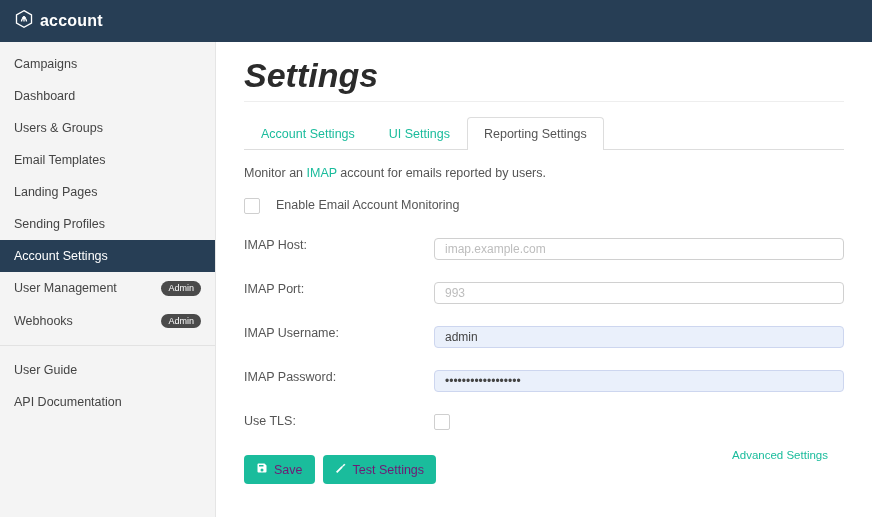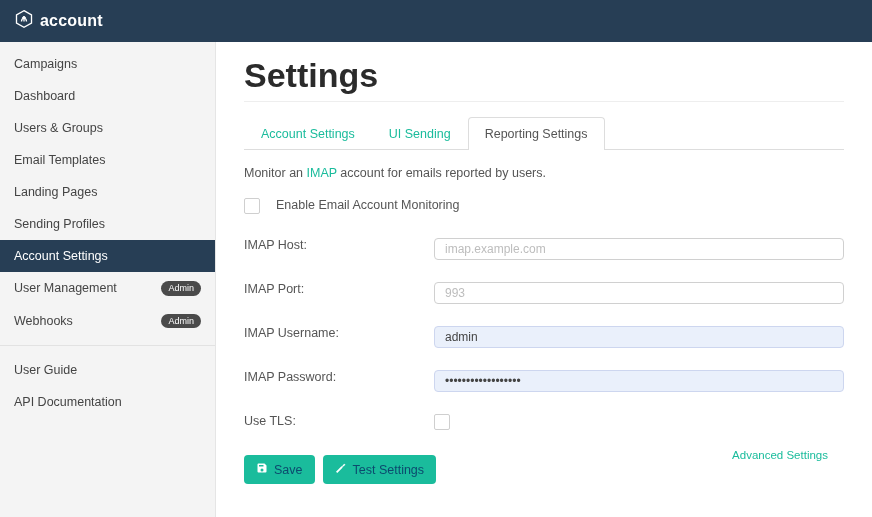--- a/index.html
+++ b/index.html
@@ -11,21 +11,21 @@
 
   .shell { display: flex; min-height: calc(517px - 42px); }
 
   .sidebar { width: 216px; background: #f4f4f4; border-right: 1px solid #e5e5e5; padding-top: 6px; }
   .nav-item { display: flex; align-items: center; justify-content: space-between; padding: 9px 14px; color: #444; cursor: pointer; font-size: 12.5px; }
   .nav-item.active { background: #273e55; color: #fff; }
   .nav-sep { height: 1px; background: #e2e2e2; margin: 8px 0; }
   .badge { background: #4a4a4a; color: #fff; font-size: 9px; padding: 1px 7px; border-radius: 8px; line-height: 1.4; }
 
   .main { flex: 1; padding: 14px 28px 24px 28px; position: relative; }
-  h1.page-title { font-size: 34px; font-weight: 700; color: #2b2b2b; margin-bottom: 6px; }
+  h1.page-title { font-size: 34px; font-weight: 700; color: #2b2b2b; margin-bottom: 6px; font-style: italic; }
   .rule { height: 1px; background: #eee; margin: 6px 0 14px; }
 
   .tabs { display: flex; border-bottom: 1px solid #ddd; margin-bottom: 16px; }
   .tab { padding: 9px 16px; font-size: 12.5px; color: #1abc9c; cursor: pointer; border: 1px solid transparent; border-bottom: none; position: relative; top: 1px; }
   .tab.active { color: #555; background: #fff; border-color: #ddd; border-radius: 4px 4px 0 0; }
 
   .desc { color: #555; font-size: 12.5px; margin-bottom: 18px; }
   .desc a { color: #1abc9c; text-decoration: none; }
 
   .check-row { display: flex; align-items: flex-start; gap: 16px; margin-bottom: 24px; }
@@ -35,21 +35,21 @@
   .form-row { display: flex; align-items: flex-start; margin-bottom: 22px; }
   .form-label { width: 190px; font-size: 12.5px; color: #555; }
   .form-control { flex: 1; max-width: 440px; }
   .form-control input { width: 100%; height: 22px; border: 1px solid #d0d0d0; border-radius: 4px; padding: 4px 10px; font-size: 12px; color: #555; background: #fff; }
   .form-control input::placeholder { color: #bdbdbd; }
   .form-control input.autofill { background: #eaf0fb; border-color: #cdd6ef; color: #444; }
 
   .adv-link { position: absolute; right: 44px; color: #1abc9c; font-size: 11.5px; text-decoration: none; margin-top: -6px; }
 
   .btn-row { display: flex; gap: 8px; margin-top: 2px; }
-  .btn { display: inline-flex; align-items: center; gap: 6px; background: #1abc9c; color: #0c4a6e; border: none; border-radius: 4px; padding: 7px 12px; font-size: 12.5px; cursor: pointer; }
+  .btn { display: inline-flex; align-items: center; gap: 6px; background: #1abc9c; color: #701a75; border: none; border-radius: 4px; padding: 7px 12px; font-size: 12.5px; cursor: pointer; }
   .btn svg { width: 12px; height: 12px; fill: #fff; }
 </style>
 </head>
 <body>
 
 <div class="topbar">
   <div class="brand">
     <span>
       <svg viewBox="0 0 24 24">
           <polygon points="12,2 21,7 21,17 12,22 3,17 3,7" fill="none" stroke="#fff" stroke-width="1.6"></polygon>
@@ -101,21 +101,21 @@
         <span>API Documentation</span>
       </div>
   </div>
 
   <div class="main">
     <h1 class="page-title">Settings</h1>
     <div class="rule"></div>
 
     <div class="tabs">
       <div class="tab"><span>Account Settings</span></div>
-      <div class="tab"><span>UI Sending</span></div>
+      <div class="tab"><span>UI Settings</span></div>
       <div class="tab active"><span>Reporting Settings</span></div>
     </div>
 
     <p class="desc">
       <span>Monitor an </span><a href="#">IMAP</a><span> account for emails reported by users.</span>
     </p>
 
     <div class="check-row">
       <span class="chk"></span>
       <label>Enable Email Account Monitoring</label>

